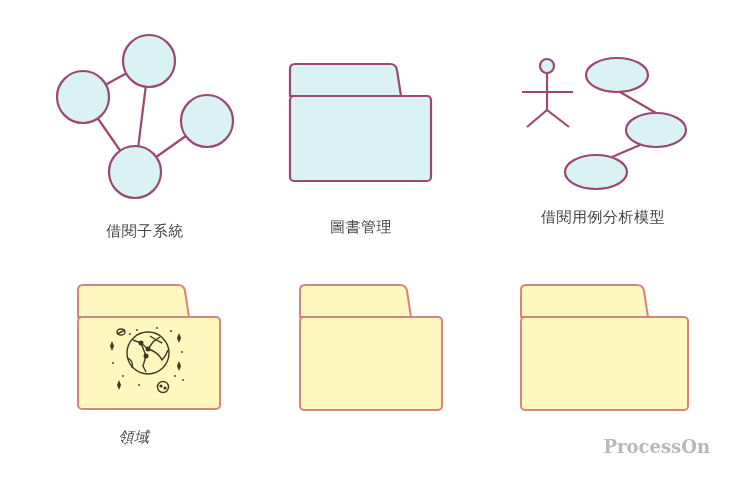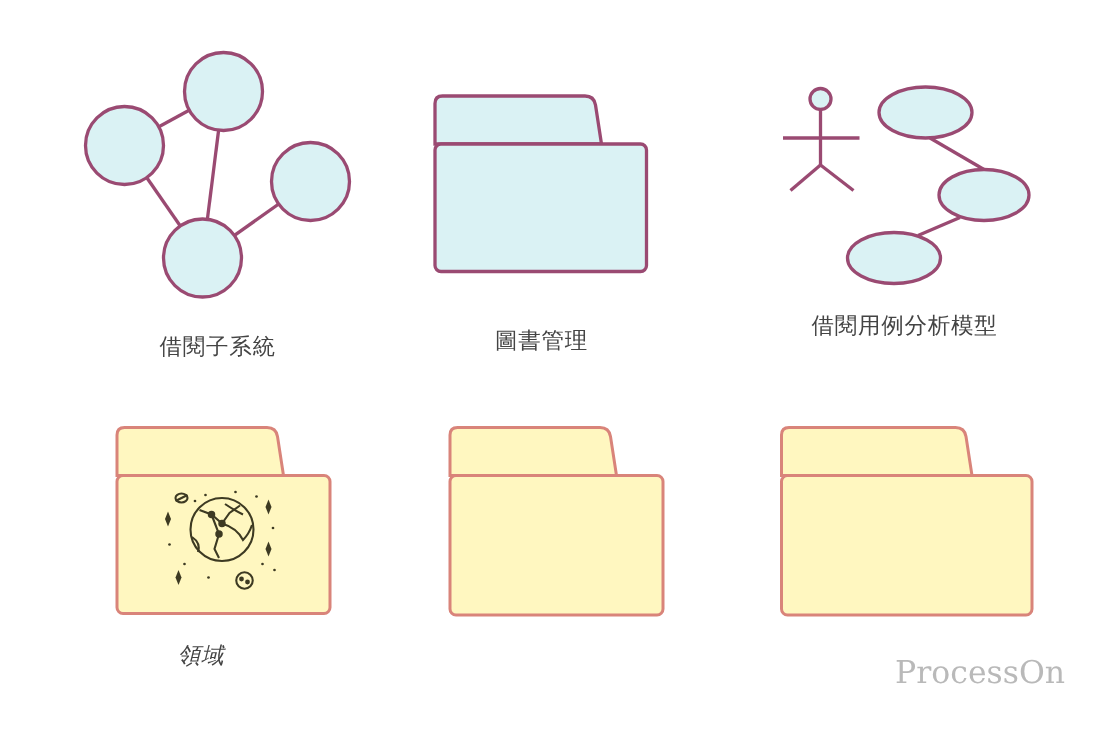--- a/index.html
+++ b/index.html
@@ -4,21 +4,21 @@
   <style>
     html, body { margin: 0; padding: 0; background: #ffffff; }
     body { width: 740px; height: 494px; position: relative; overflow: hidden;
            font-family: "DejaVu Sans", sans-serif; }
     svg.canvas { position: absolute; left: 0; top: 0; }
     .label { position: absolute; font-size: 15px; color: #444444; white-space: nowrap;
              transform: translateX(-50%); letter-spacing: 0.5px; }
     .pkg-text { position: absolute; font-size: 15px; color: #3a3a3a; text-align: center;
                 transform: translateX(-50%); line-height: 20px; white-space: nowrap; }
     .watermark { position: absolute; right: 30px; top: 436px; font-family: "DejaVu Serif", serif;
-                 font-weight: normal; font-size: 21px; color: #b9b9b9; }
+                 font-weight: bold; font-size: 18px; color: #b9b9b9; }
   </style>
 </head>
 <body>
 
 <svg class="canvas" width="740" height="494" viewBox="0 0 740 494" xmlns="http://www.w3.org/2000/svg">
 
   <g stroke="#9a4a72" stroke-width="2.2" fill="#daf2f4">
     <line x1="83" y1="97" x2="149" y2="61"></line>
     <line x1="149" y1="61" x2="135" y2="172"></line>
     <line x1="83" y1="97" x2="135" y2="172"></line>

